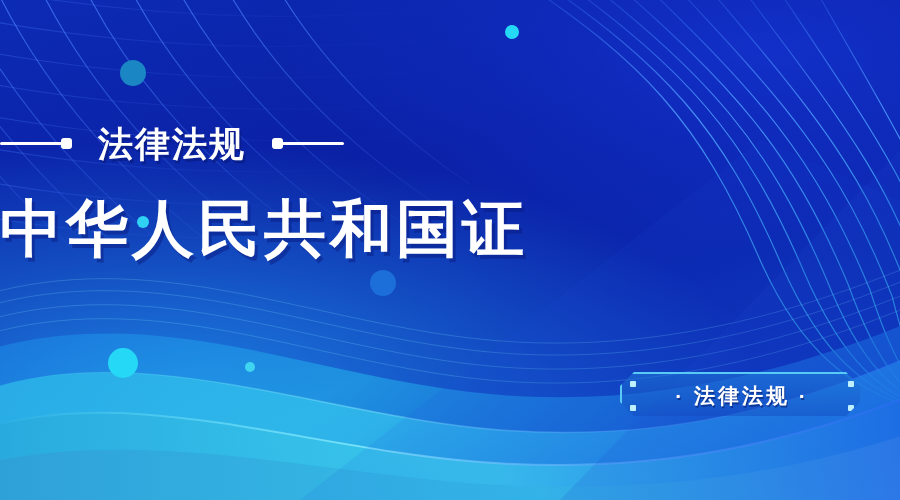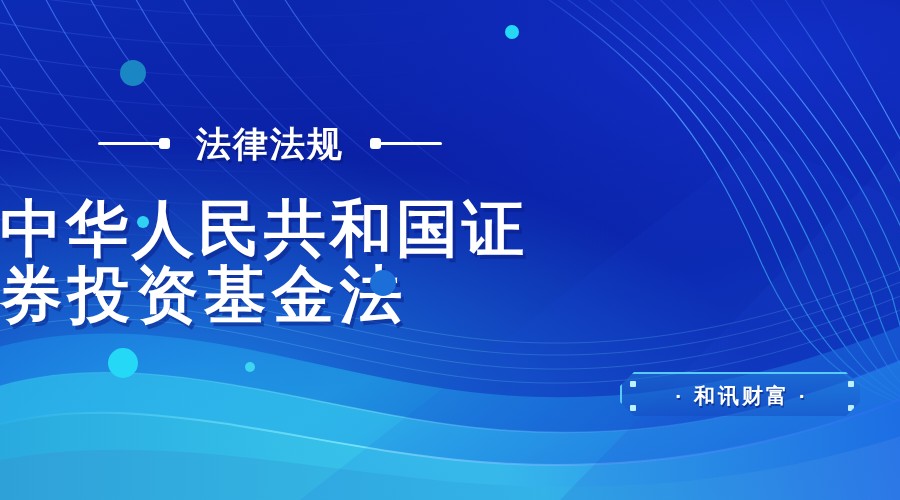--- a/index.html
+++ b/index.html
@@ -23,21 +23,21 @@
   
   .layer{position:absolute;inset:0;pointer-events:none;}
   .layer svg{display:block;width:900px;height:500px;}
 
   
   .dot{position:absolute;border-radius:50%;}
 
   
   #kicker-row{
     position:absolute;left:0;top:118px;width:540px;height:50px;
-    display:flex;align-items:center;justify-content:center;gap:26px;
+    display:flex;align-items:center;gap:26px;
   }
   .rule{display:flex;align-items:center;gap:0;}
   .rule .bar{width:62px;height:3px;background:#ffffff;border-radius:2px;}
   .rule .knob{width:11px;height:11px;background:#ffffff;border-radius:3px;}
   .rule.left .bar{order:1;} .rule.left .knob{order:2;margin-left:-1px;}
   .rule.right .knob{order:1;margin-right:-1px;} .rule.right .bar{order:2;}
 
   #kicker-text{
     color:#ffffff;
     font-size:35px;
@@ -226,24 +226,23 @@
     </span>
     <span id="kicker-text">法律法规</span>
     <span class="rule right">
       <span class="knob"></span>
       <span class="bar"></span>
     </span>
   </div>
 
   <div id="headline">
     <span class="ln ln1">中华人民共和国证</span>
-    <span class="ln ln2">券投资基金法</span>
   </div>
 
   <div id="brand-badge">
     <span class="corner c-tl"></span>
     <span class="corner c-bl"></span>
     <span class="corner c-tr"></span>
     <span class="corner c-br"></span>
-    <span id="brand-text">· 和讯财富 ·</span>
+    <span id="brand-text">· 法律法规 ·</span>
   </div>
 
 </div>
 
 </body></html>

